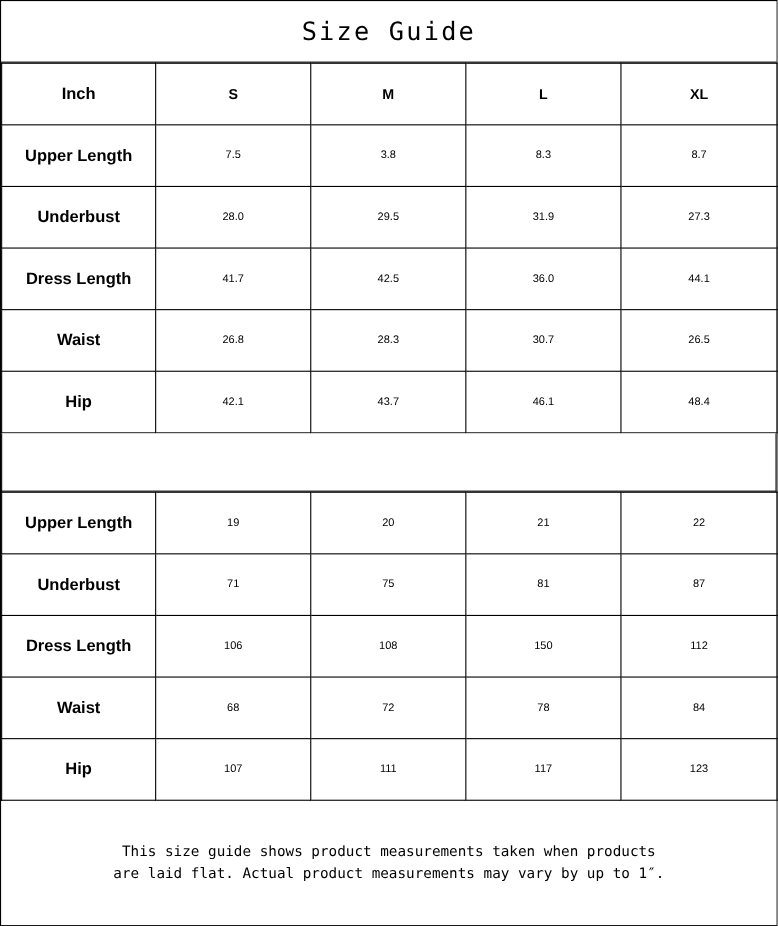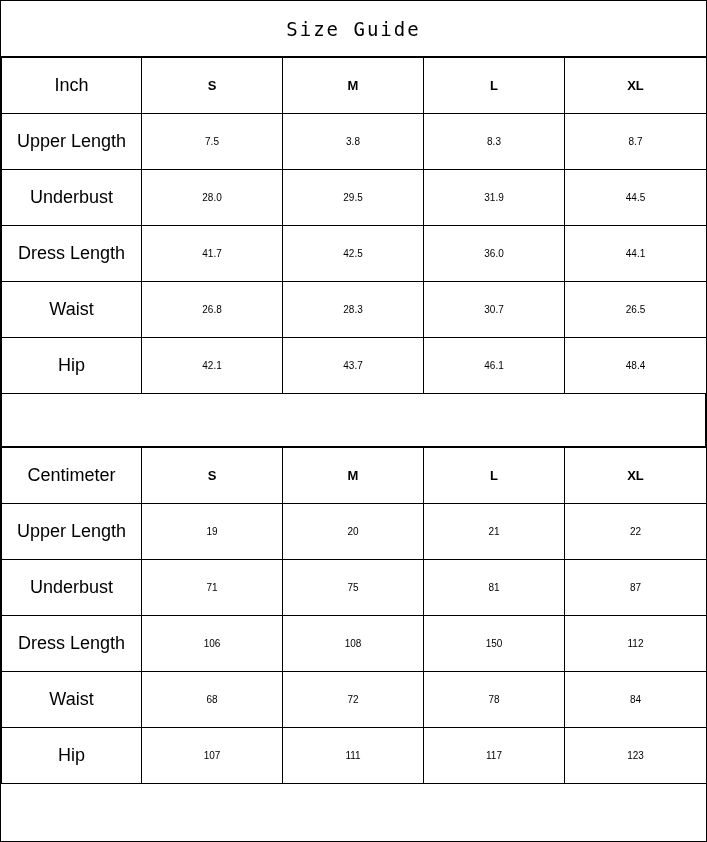--- a/index.html
+++ b/index.html
@@ -22,43 +22,43 @@
     border: 1px solid #000000;
     background: #ffffff;
     display: flex;
     flex-direction: column;
   }
   .title {
     height: 56px;
     line-height: 56px;
     text-align: center;
     font-family: "DejaVu Sans Mono", monospace;
-    font-size: 19px;
+    font-size: 23px;
     letter-spacing: 2px;
     color: #000000;
     border-bottom: 1px solid #000000;
     box-sizing: border-box;
   }
   table.size-table {
     border-collapse: collapse;
     width: 100%;
     table-layout: fixed;
   }
   table.size-table td {
     border: 1px solid #000000;
     text-align: center;
     vertical-align: middle;
     font-size: 10px;
     height: 56px;
     box-sizing: border-box;
   }
   table.size-table td.hdr-label,
   table.size-table td.row-label {
-    font-weight: normal;
-    font-size: 18px;
+    font-weight: bold;
+    font-size: 15px;
     border-radius: 23px;
   }
   table.size-table td.hdr-size {
     font-weight: bold;
     font-size: 13px;
   }
   table.size-table col.c0 { width: 140px; }
   table.size-table col.c1 { width: 141px; }
   table.size-table col.c2 { width: 141px; }
   table.size-table col.c3 { width: 141px; }
@@ -116,21 +116,21 @@
         <td>7.5</td>
         <td>3.8</td>
         <td>8.3</td>
         <td>8.7</td>
       </tr>
       <tr>
         <td class="row-label">Underbust</td>
         <td>28.0</td>
         <td>29.5</td>
         <td>31.9</td>
-        <td>44.5</td>
+        <td>27.3</td>
       </tr>
       <tr>
         <td class="row-label">Dress Length</td>
         <td>41.7</td>
         <td>42.5</td>
         <td>36.0</td>
         <td>44.1</td>
       </tr>
       <tr>
         <td class="row-label">Waist</td>
@@ -154,27 +154,20 @@
   <table class="size-table">
     <colgroup>
         <col class="c0">
         <col class="c1">
         <col class="c2">
         <col class="c3">
         <col class="c4">
       </colgroup>
     <tbody>
       <tr>
-        <td class="hdr-label">Centimeter</td>
-        <td class="hdr-size">S</td>
-        <td class="hdr-size">M</td>
-        <td class="hdr-size">L</td>
-        <td class="hdr-size">XL</td>
-      </tr>
-      <tr>
         <td class="row-label">Upper Length</td>
         <td>19</td>
         <td>20</td>
         <td>21</td>
         <td>22</td>
       </tr>
       <tr>
         <td class="row-label">Underbust</td>
         <td>71</td>
         <td>75</td>
@@ -198,14 +191,18 @@
       <tr>
         <td class="row-label">Hip</td>
         <td>107</td>
         <td>111</td>
         <td>117</td>
         <td>123</td>
       </tr>
     </tbody>
   </table>
 
+  <div class="footer">
+    <div>This size guide shows product measurements taken when products</div>
+    <div>are laid flat. Actual product measurements may vary by up to 1″.</div>
+  </div>
 
 </div>
 
 </body></html>

